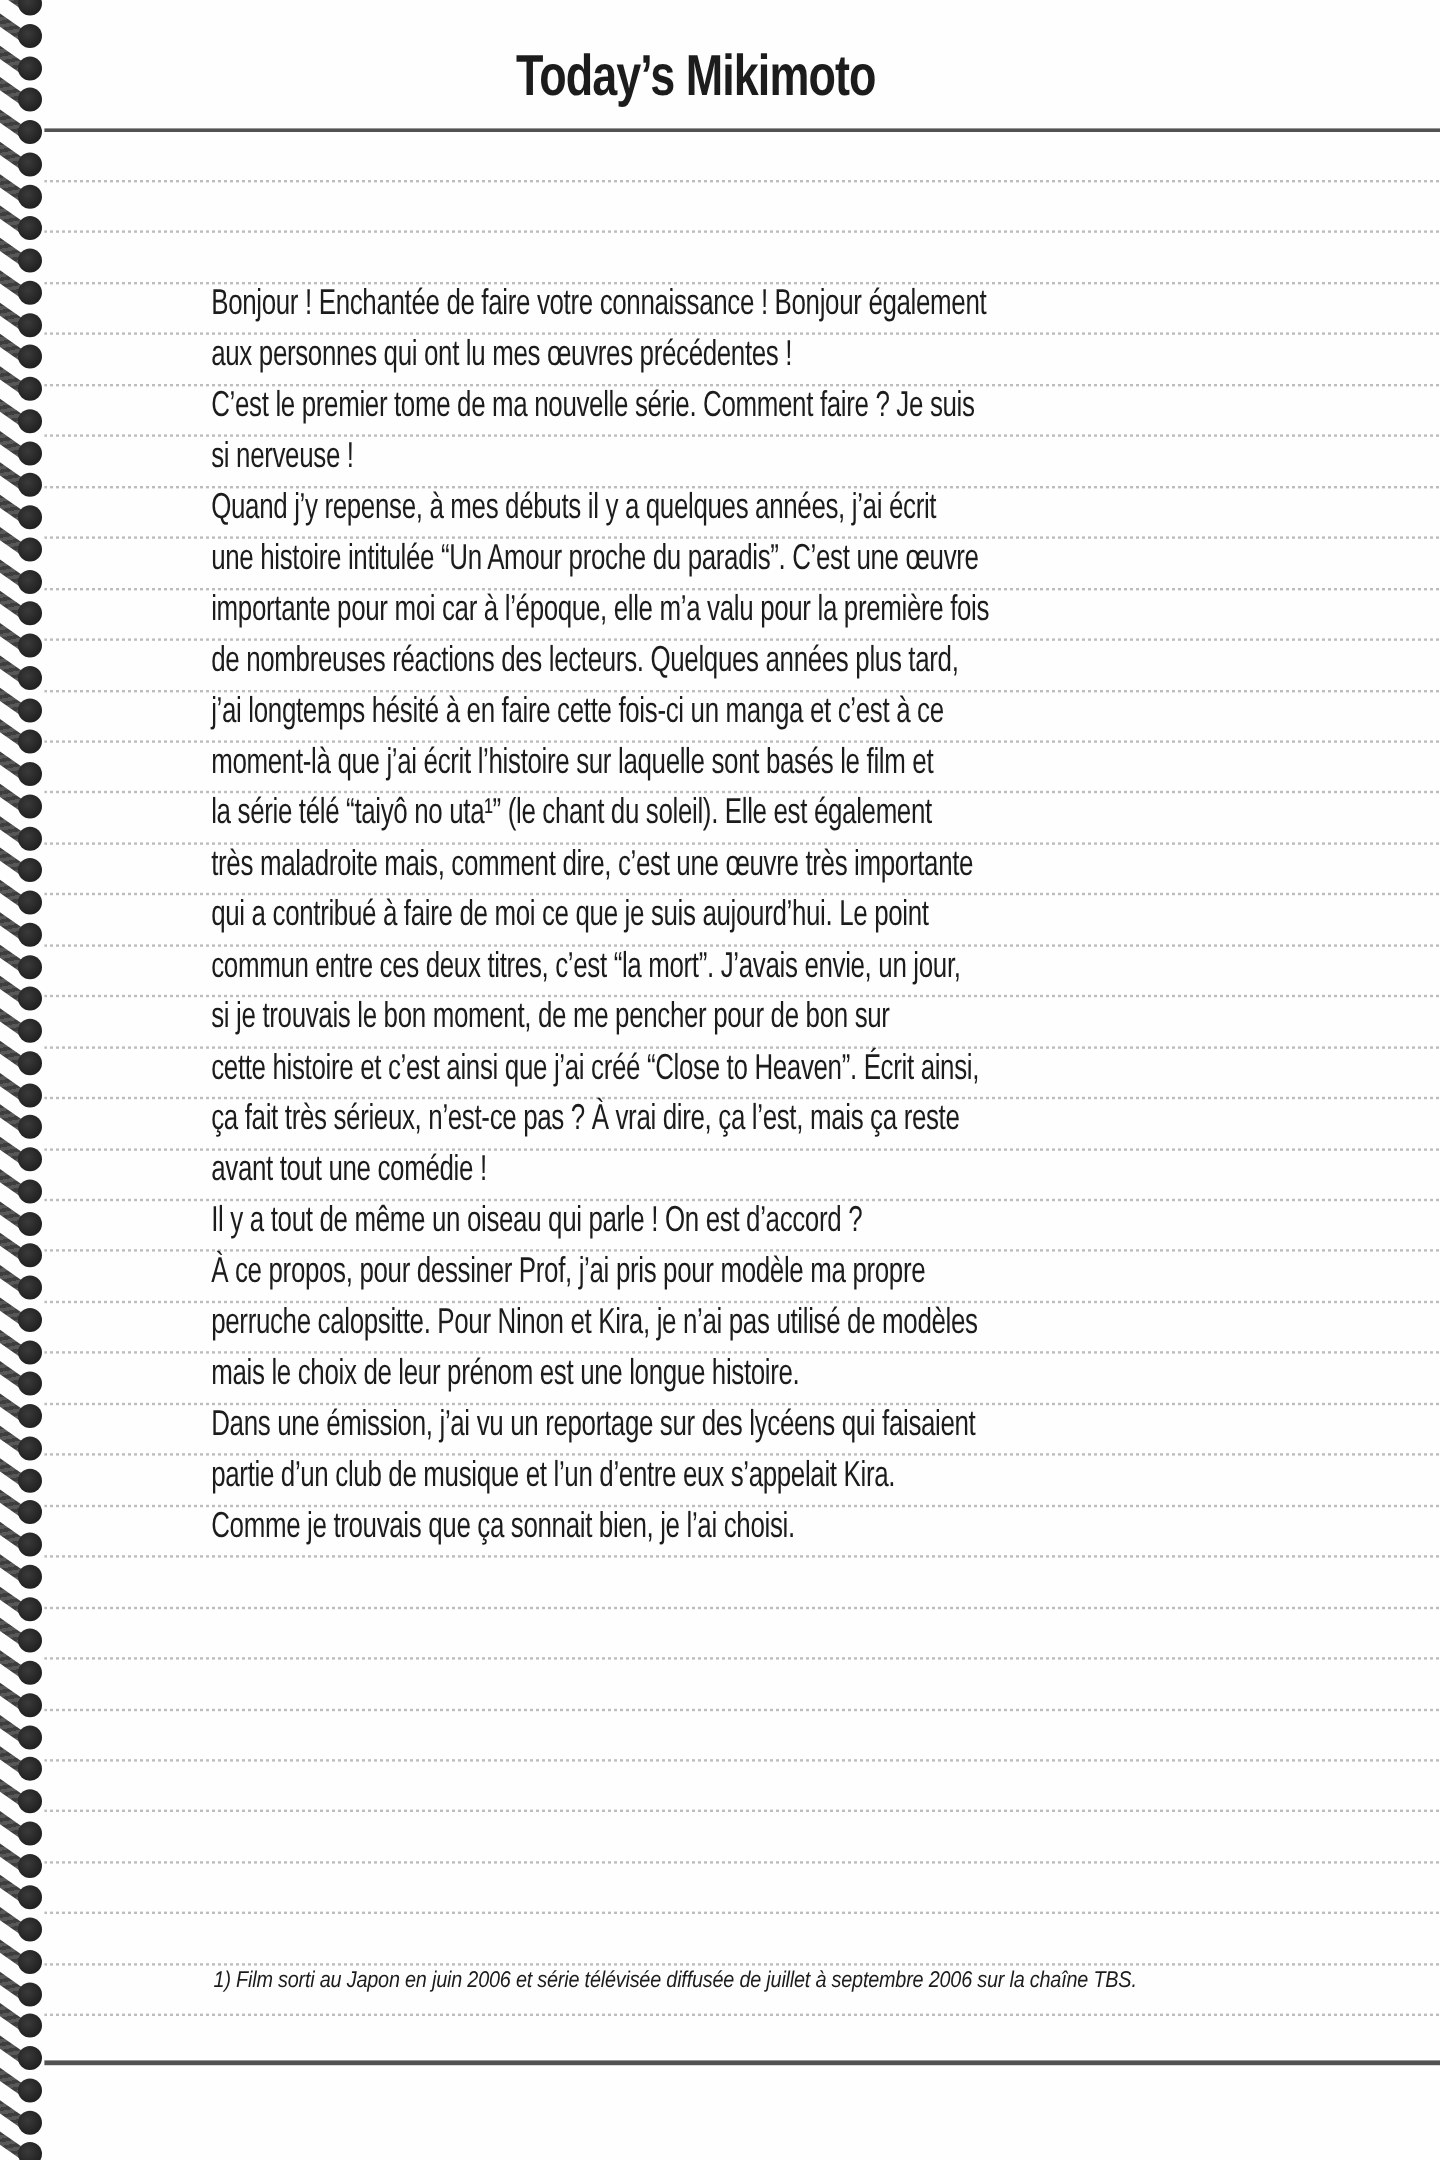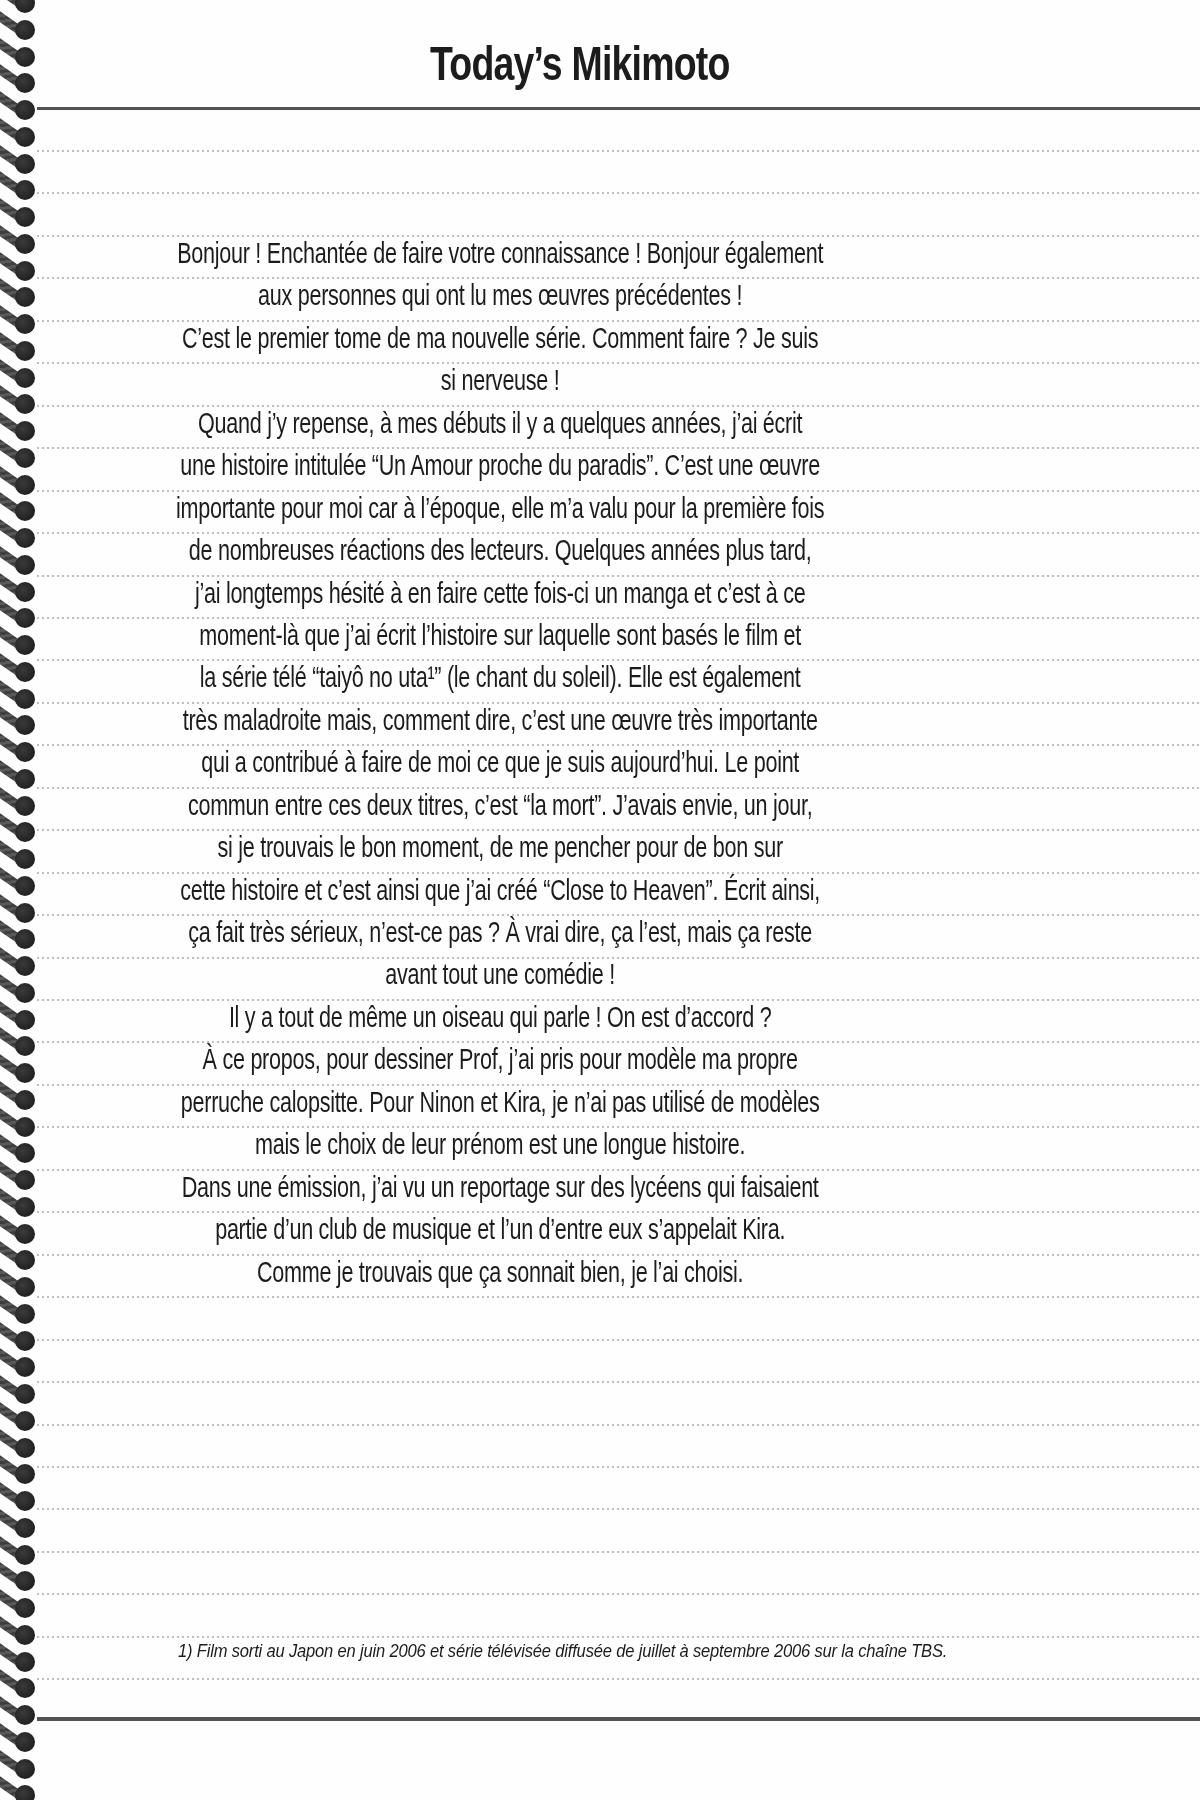--- a/index.html
+++ b/index.html
@@ -6,21 +6,20 @@
   body{
     width:1200px;height:1800px;
     background:#ffffff;
     font-family:"Liberation Sans", sans-serif;
     overflow:hidden;
     position:relative;
   }
   .page{
     position:absolute;inset:0;
     background:var(--paper,#fefefe);
-    text-align:center;
   }
   
   .rules{position:absolute;left:37px;right:0;top:0;height:1800px;}
   .rule-dotted{
     position:absolute;left:0;right:0;height:2px;
     background:repeating-linear-gradient(90deg, var(--rule,#adadad) 0 2px, transparent 2px 5px);
     opacity:.8;
   }
   .rule-solid{
     position:absolute;left:37px;right:0;height:3px;

